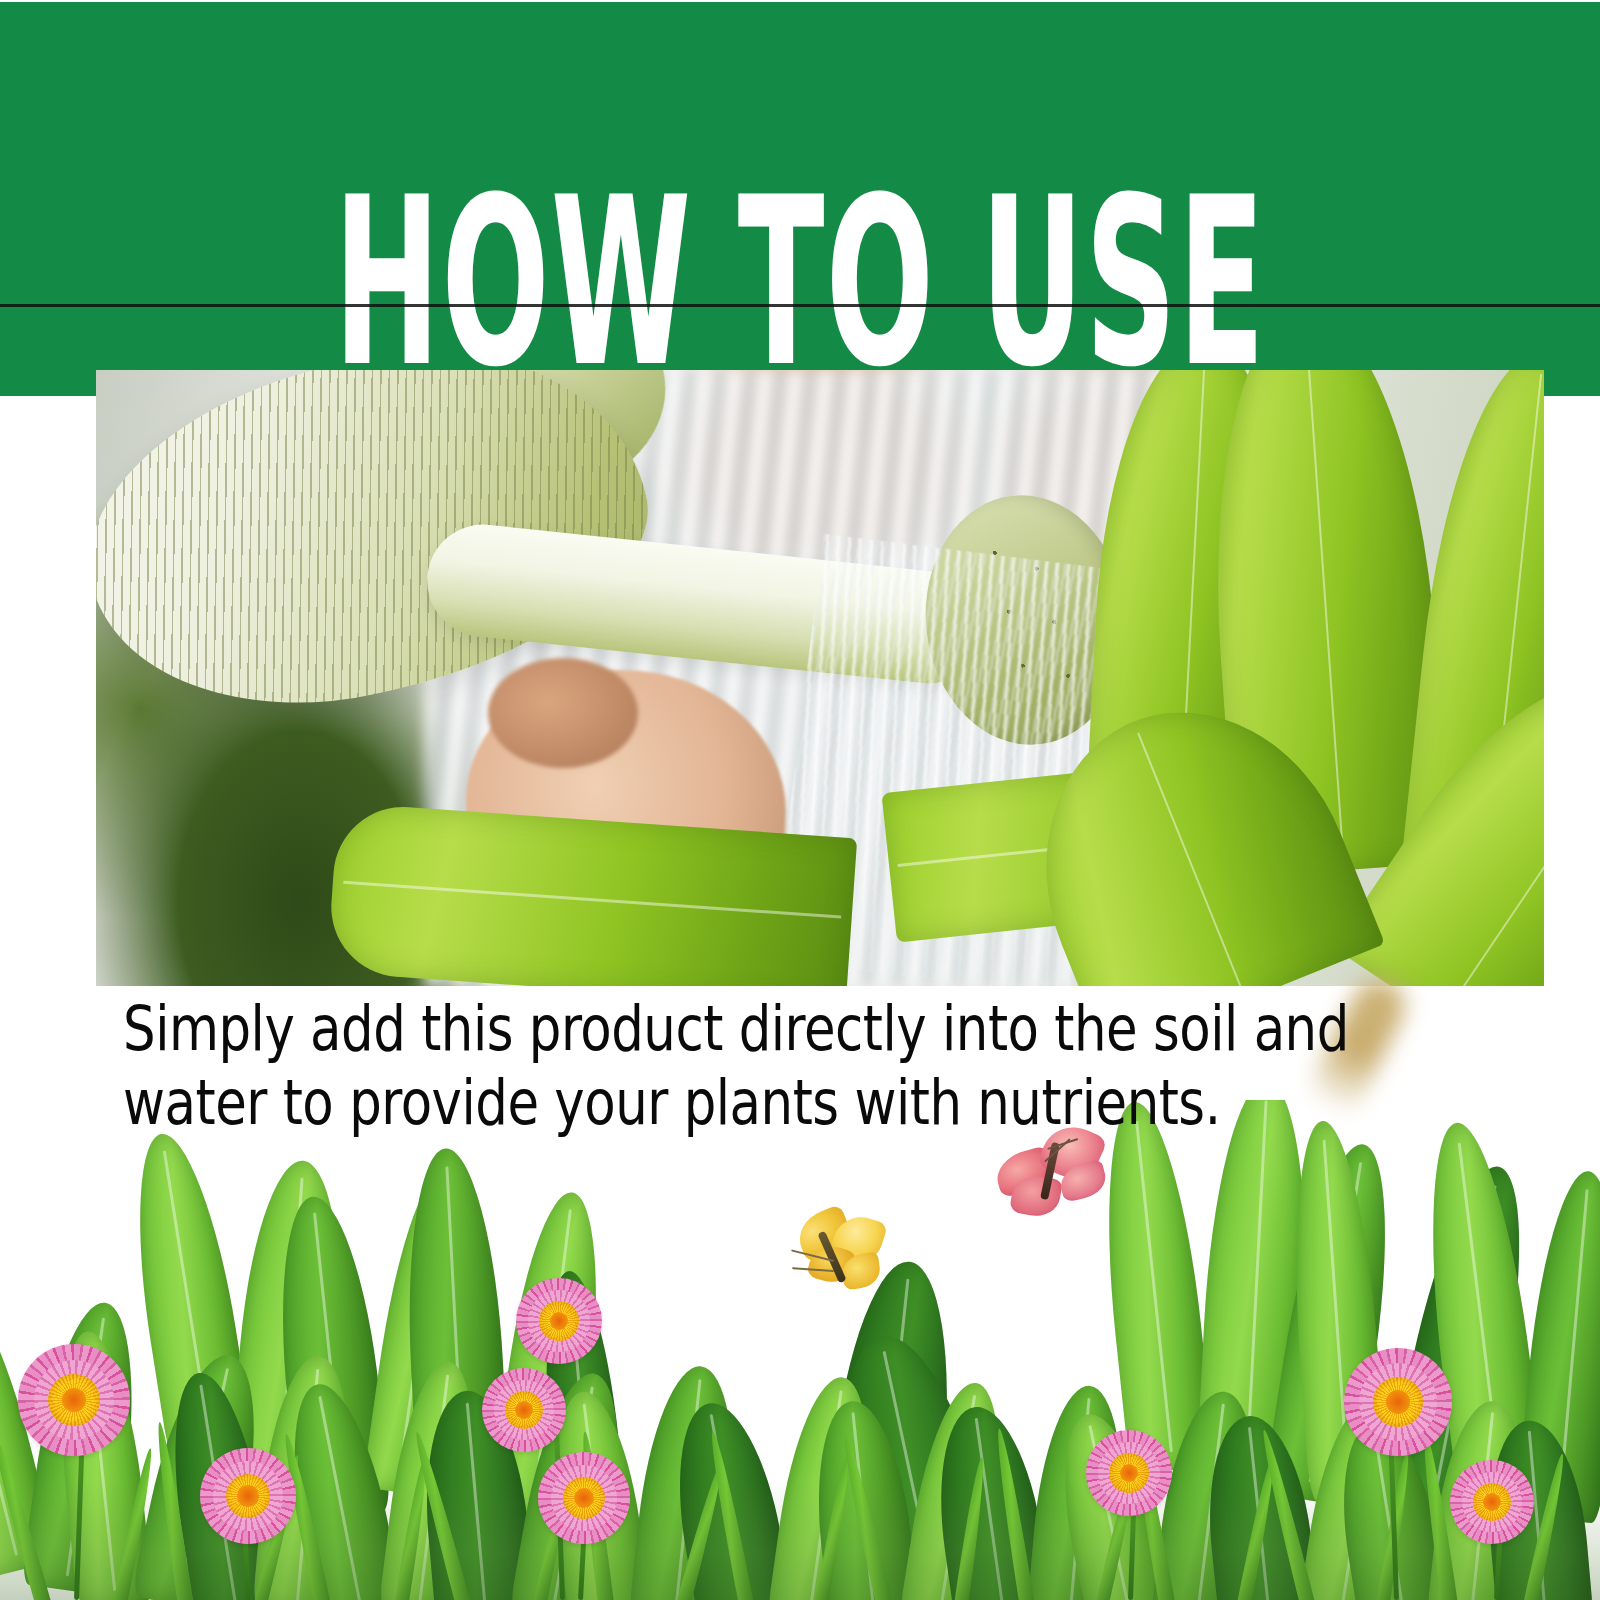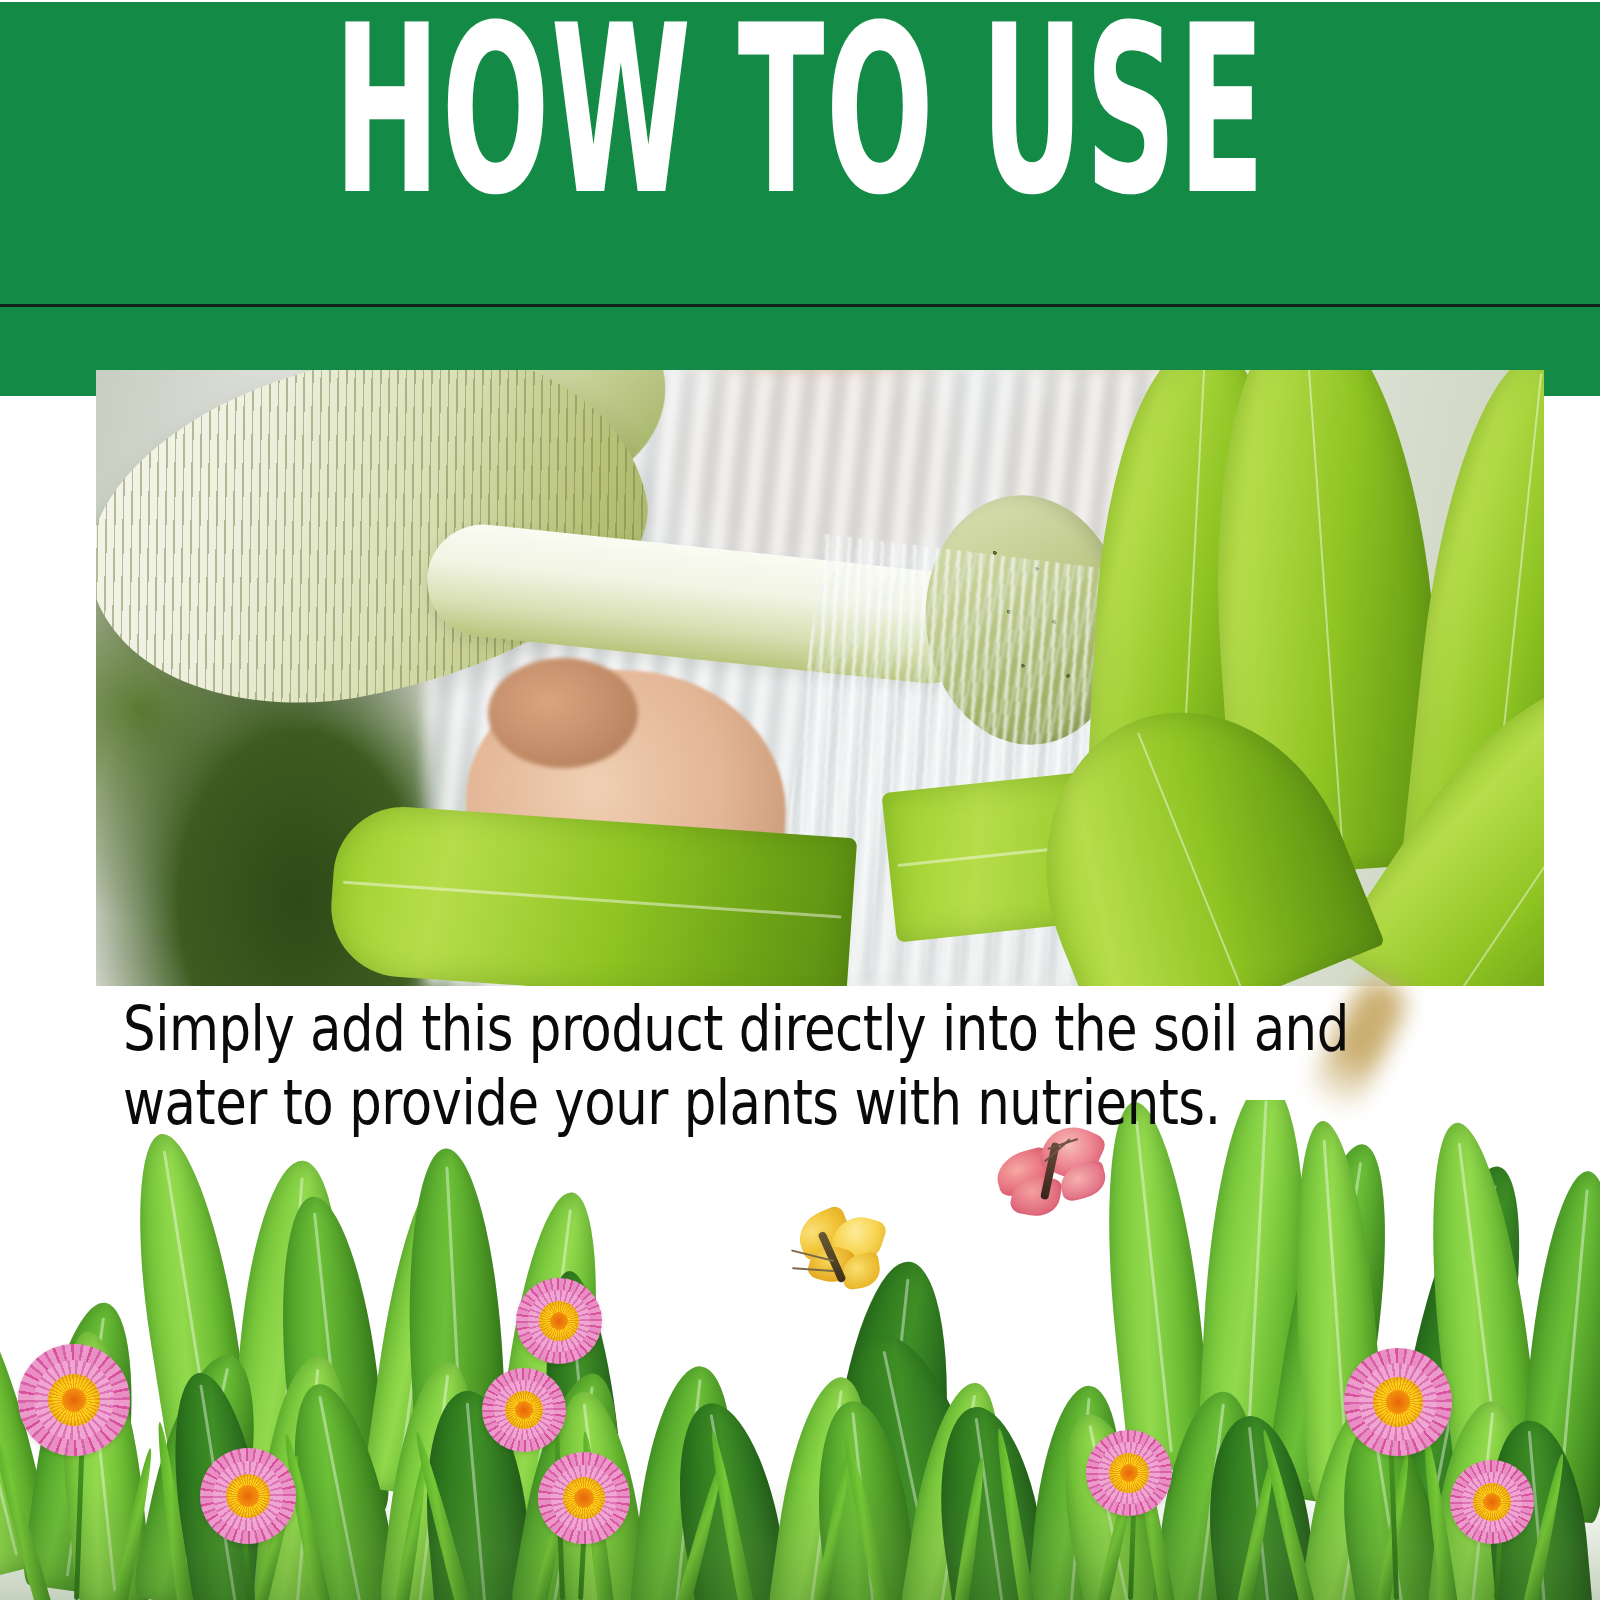--- a/index.html
+++ b/index.html
@@ -7,21 +7,21 @@
     width:1600px;height:1600px;overflow:hidden;background:#ffffff;
     font-family:"Liberation Sans","DejaVu Sans",sans-serif;
     position:relative;
   }
   .page{position:absolute;inset:0;background:#fff;}
 
   
   .banner{
     position:absolute;left:0;top:2px;width:1600px;height:394px;
     background:#138a45;
-    display:flex;align-items:flex-start;justify-content:center;
+    display:flex;align-items:flex-end;justify-content:center;
   }
   .banner-title{
     color:#ffffff;
     font-family:"Liberation Sans Narrow","DejaVu Sans Condensed","Liberation Sans",sans-serif;
     font-weight:700;
     font-size:228px;
     line-height:1;
     letter-spacing:2px;
     transform:scaleX(0.62) scaleY(1.02);
     transform-origin:center center;

